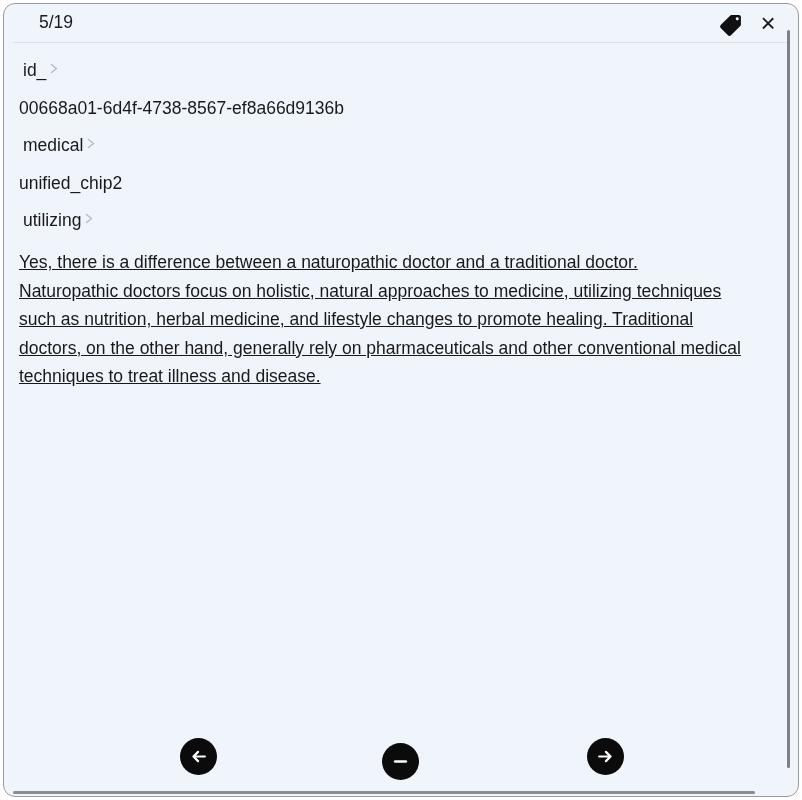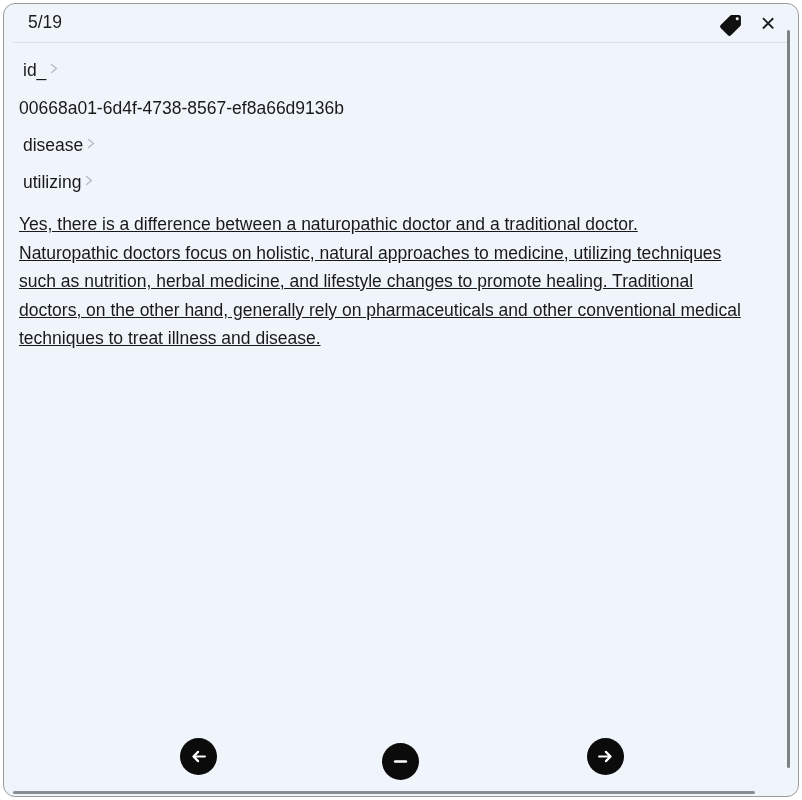--- a/index.html
+++ b/index.html
@@ -22,21 +22,21 @@
     overflow: hidden;
   }
   .header {
     position: relative;
     height: 38px;
     border-bottom: 1px solid #dbe0e8;
     margin: 0 8px 0 9px;
   }
   .counter {
     position: absolute;
-    left: 15px; top: 8px;
+    left: 26px; top: 8px;
     font-size: 17.5px;
     color: #1b1b1b;
   }
   .icon-btn {
     position: absolute;
     top: 5px;
     width: 30px; height: 30px;
     background: transparent;
     border: none;
     padding: 0;
@@ -118,27 +118,28 @@
       <span class="chev">
         <svg width="12" height="13" viewBox="0 0 12 13">
             <polyline points="3.5,2.5 8.5,6.5 3.5,10.5" fill="none" stroke="#b4bcc6" stroke-width="1.5" stroke-linecap="round" stroke-linejoin="round"></polyline>
           </svg>
       </span>
     </div>
     <div class="field-value">00668a01-6d4f-4738-8567-ef8a66d9136b</div>
 
 
     <div class="field-label">
-      <span>disease</span>
+      <span>medical</span>
       <span class="chev">
         <svg width="12" height="13" viewBox="0 0 12 13">
             <polyline points="3.5,2.5 8.5,6.5 3.5,10.5" fill="none" stroke="#b4bcc6" stroke-width="1.5" stroke-linecap="round" stroke-linejoin="round"></polyline>
           </svg>
       </span>
     </div>
+    <div class="field-value">unified_chip2</div>
 
     <div class="field-label">
       <span>utilizing</span>
       <span class="chev">
         <svg width="12" height="13" viewBox="0 0 12 13">
             <polyline points="3.5,2.5 8.5,6.5 3.5,10.5" fill="none" stroke="#b4bcc6" stroke-width="1.5" stroke-linecap="round" stroke-linejoin="round"></polyline>
           </svg>
       </span>
     </div>
     <div class="field-value multiline">Yes, there is a difference between a naturopathic doctor and a traditional doctor. Naturopathic doctors focus on holistic, natural approaches to medicine, utilizing techniques such as nutrition, herbal medicine, and lifestyle changes to promote healing. Traditional doctors, on the other hand, generally rely on pharmaceuticals and other conventional medical techniques to treat illness and disease.</div>

